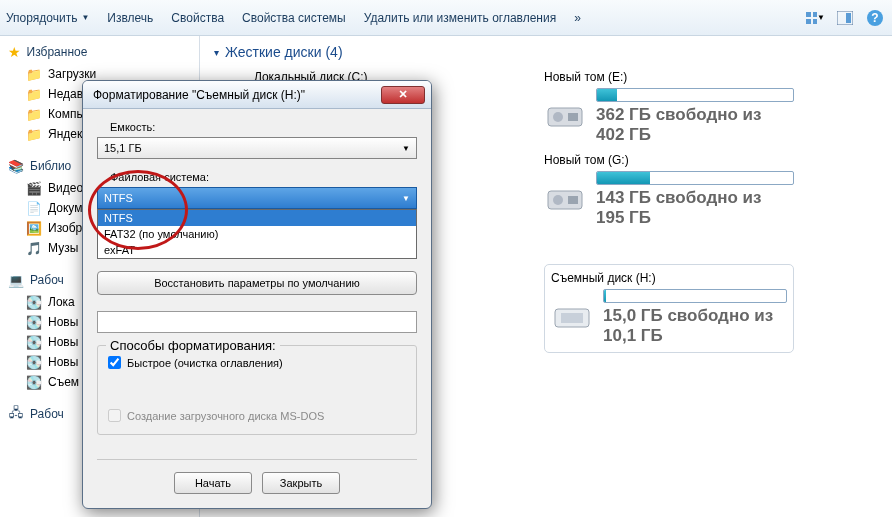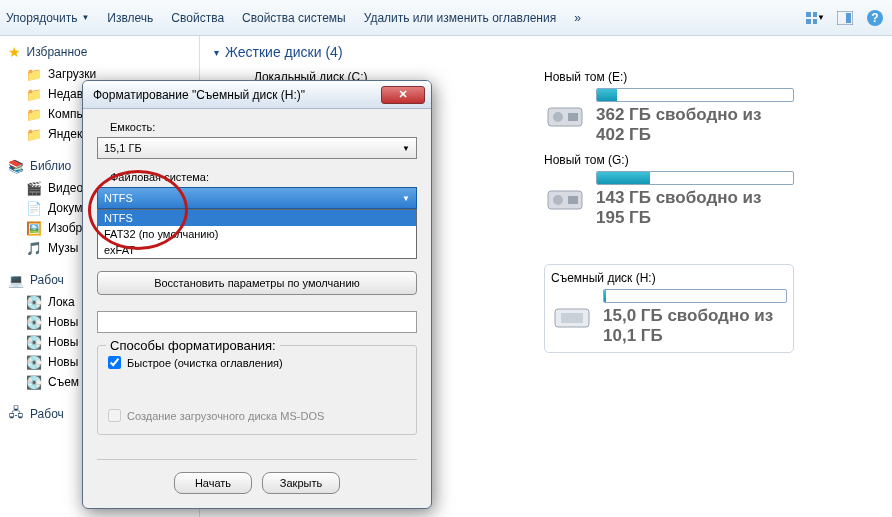--- a/index.html
+++ b/index.html
@@ -48,21 +48,21 @@
 .fs-opt.sel { background: #2e7dd0; color: #fff; }
 .dlg-btn-wide { width: 100%; height: 24px; border: 1px solid #8a8a8a; background: linear-gradient(#fefefe, #e2e2e2); border-radius: 4px; font-size: 11px; cursor: pointer; margin-bottom: 16px; }
 .dlg-input { width: 100%; height: 22px; border: 1px solid #9a9a9a; background: #fff; padding: 0 6px; font-size: 11px; margin-bottom: 12px; }
 .dlg-group { border: 1px solid #c8c8c8; border-radius: 3px; padding: 10px 10px 8px 10px; margin-bottom: 24px; position: relative; }
 .dlg-group-title { position: absolute; top: -8px; left: 8px; background: #f0f0f0; padding: 0 4px; font-size: 13px; }
 .dlg-check-row { display: flex; align-items: center; gap: 6px; font-size: 11px; margin-bottom: 4px; }
 .dlg-check-row.disabled { color: #8a8a8a; margin-top: 40px; }
 .dlg-check-row input { width: 13px; height: 13px; }
 .dlg-divider { height: 1px; background: #c8c8c8; margin-bottom: 12px; }
 .dlg-buttons { display: flex; justify-content: center; gap: 10px; }
-.dlg-btn { width: 78px; height: 22px; border: 1px solid #8a8a8a; background: linear-gradient(#fefefe, #e2e2e2); border-radius: 8px; font-size: 11px; cursor: pointer; }
+.dlg-btn { width: 78px; height: 22px; border: 1px solid #8a8a8a; background: linear-gradient(#fefefe, #e2e2e2); border-radius: 3px; font-size: 11px; cursor: pointer; }
 
 
 .annot { position: absolute; left: 88px; top: 170px; width: 100px; height: 80px; border: 3px solid #c01818; border-radius: 50%; z-index: 200; pointer-events: none; }
 .small-icon { width: 16px; height: 16px; display: inline-flex; align-items: center; justify-content: center; font-size: 13px; }
 </style>
 </head>
 <body>
 
 <div class="toolbar">
   <div class="tb-item">

